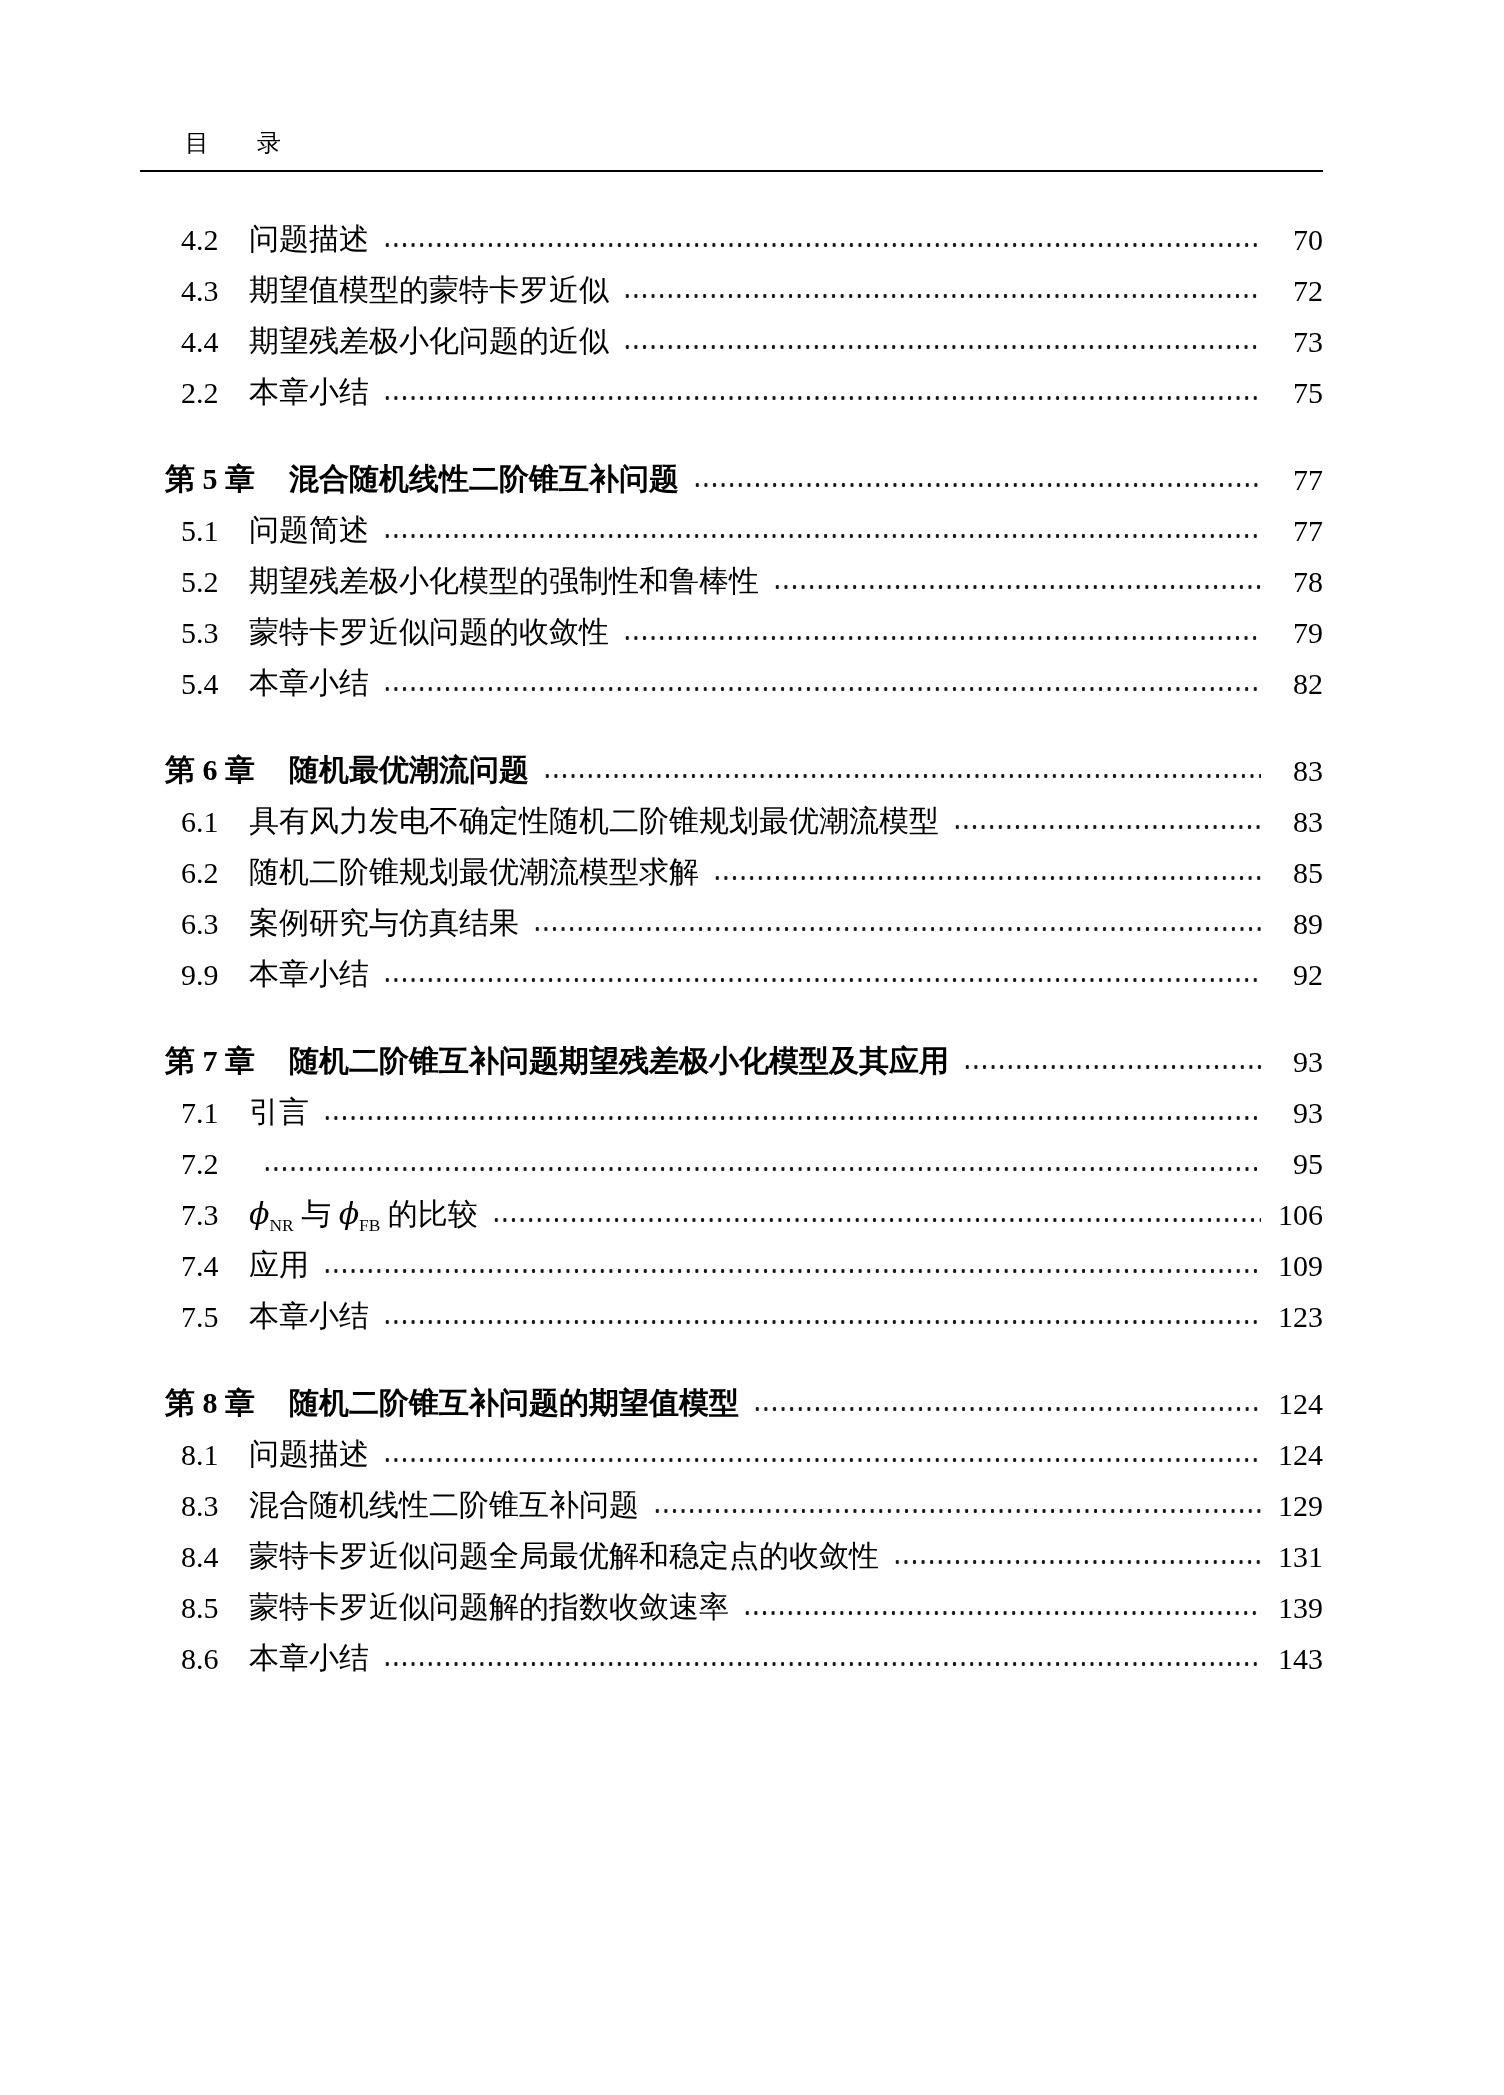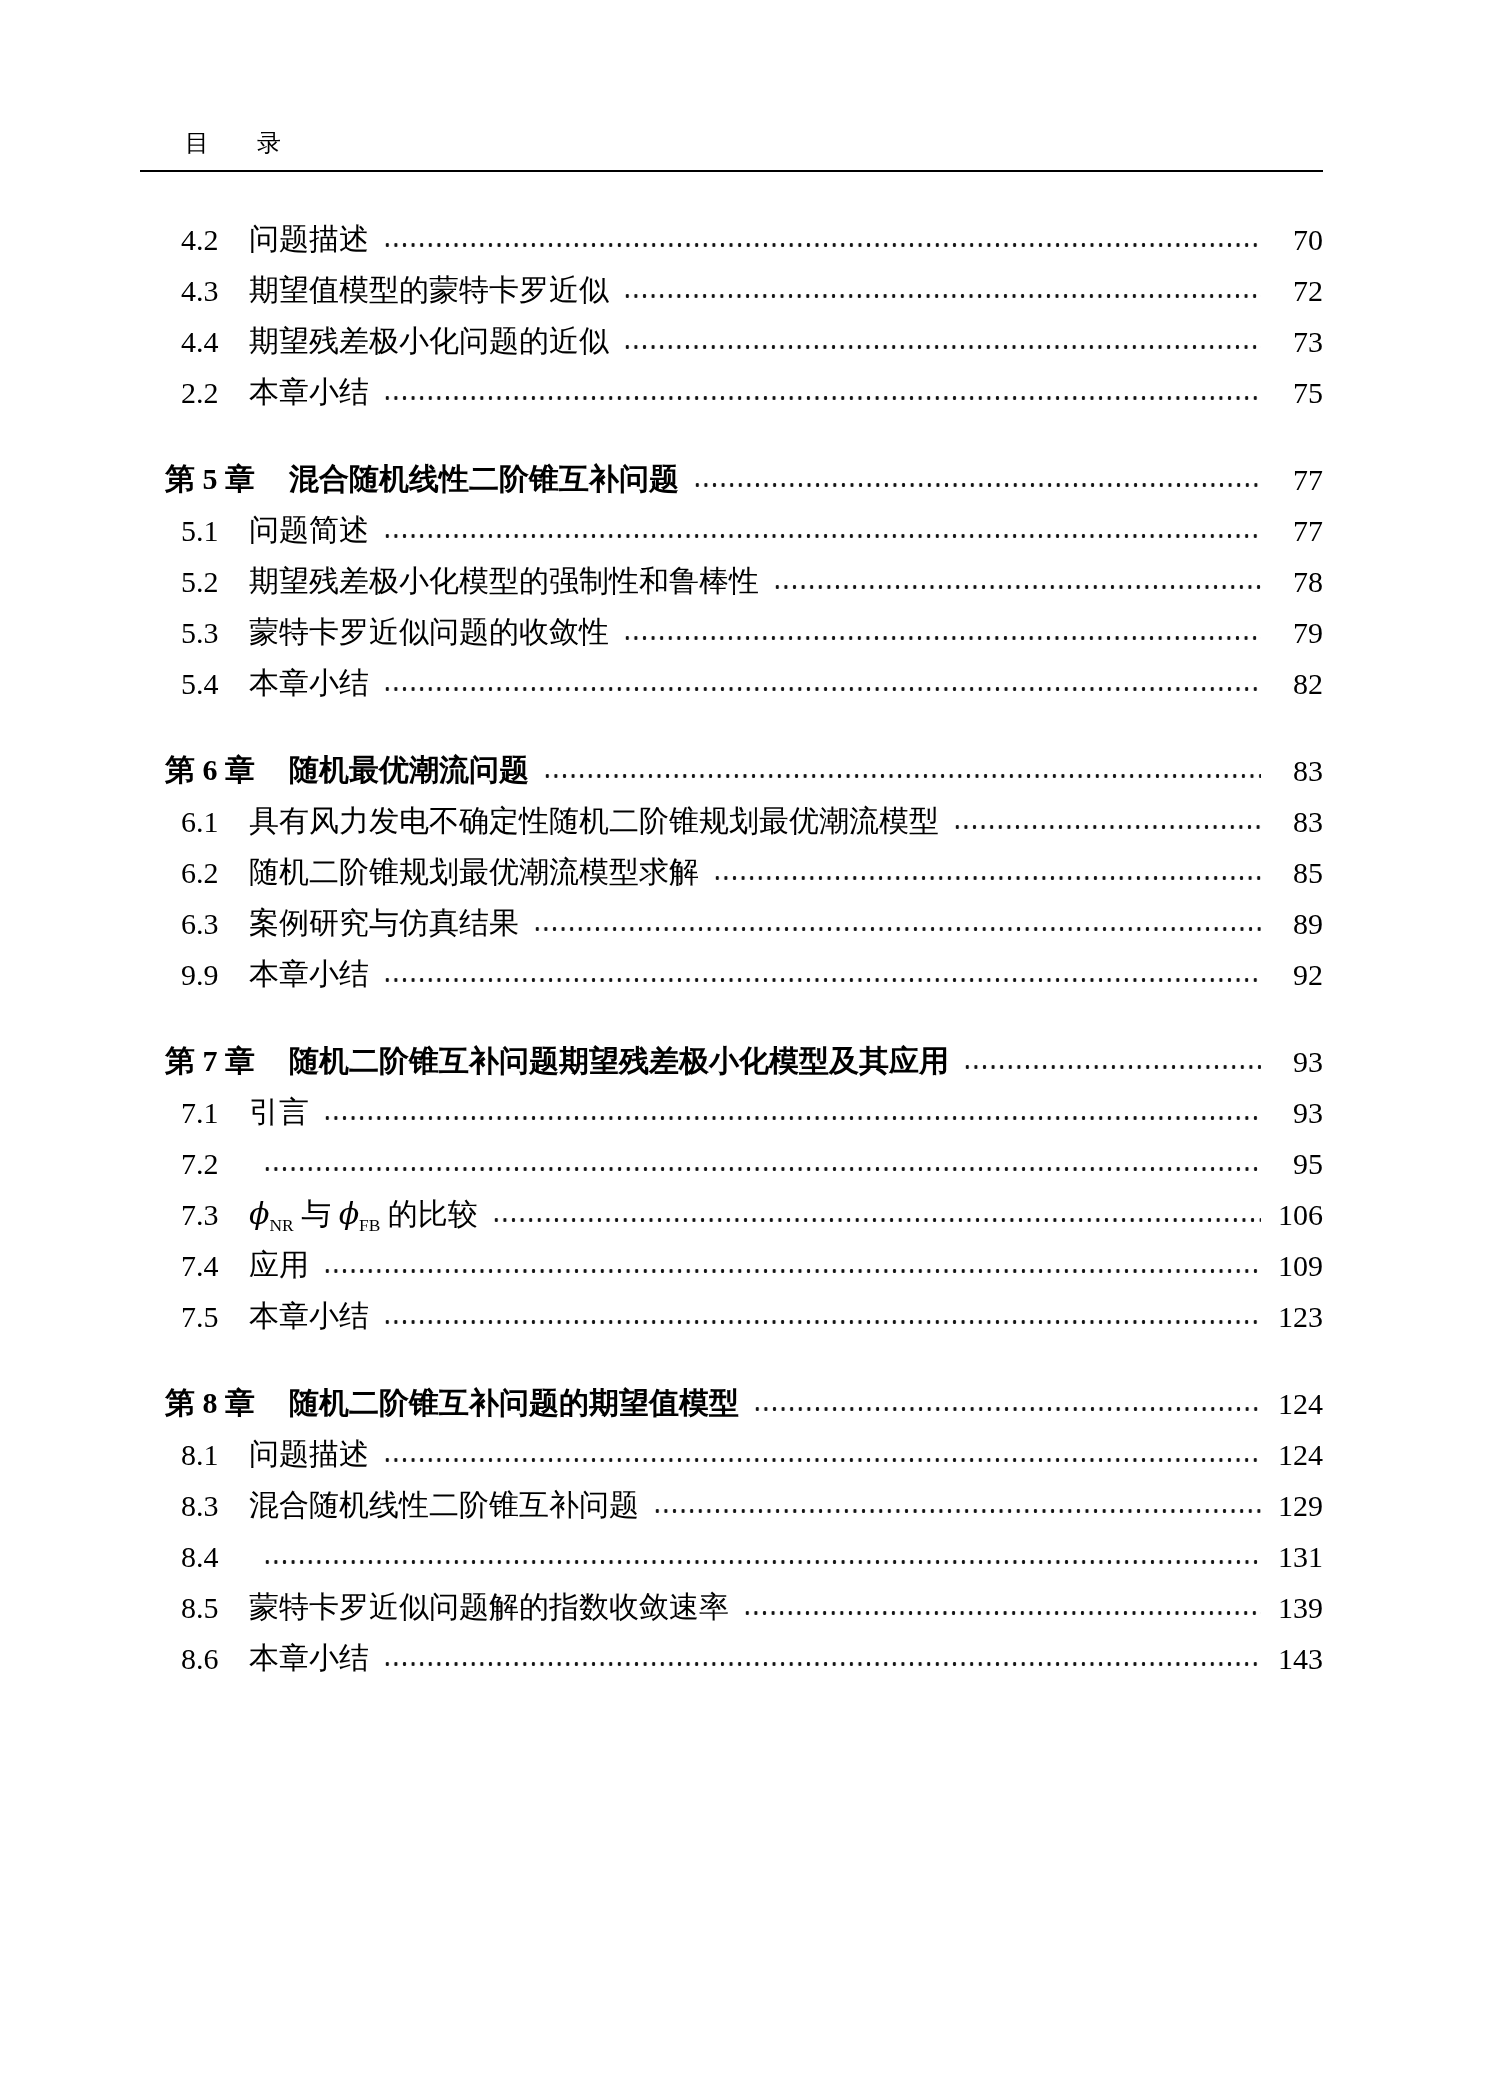--- a/index.html
+++ b/index.html
@@ -207,20 +207,21 @@
     <span class="pagenum">124</span>
   </div>
         <div class="row section">
     <span class="num">8.3</span>
     <span class="title">混合随机线性二阶锥互补问题</span>
     <span class="leader"></span>
     <span class="pagenum">129</span>
   </div>
         <div class="row section">
     <span class="num">8.4</span>
+    <span class="title">蒙特卡罗近似问题全局最优解和稳定点的收敛性</span>
     <span class="leader"></span>
     <span class="pagenum">131</span>
   </div>
         <div class="row section">
     <span class="num">8.5</span>
     <span class="title">蒙特卡罗近似问题解的指数收敛速率</span>
     <span class="leader"></span>
     <span class="pagenum">139</span>
   </div>
         <div class="row section">

